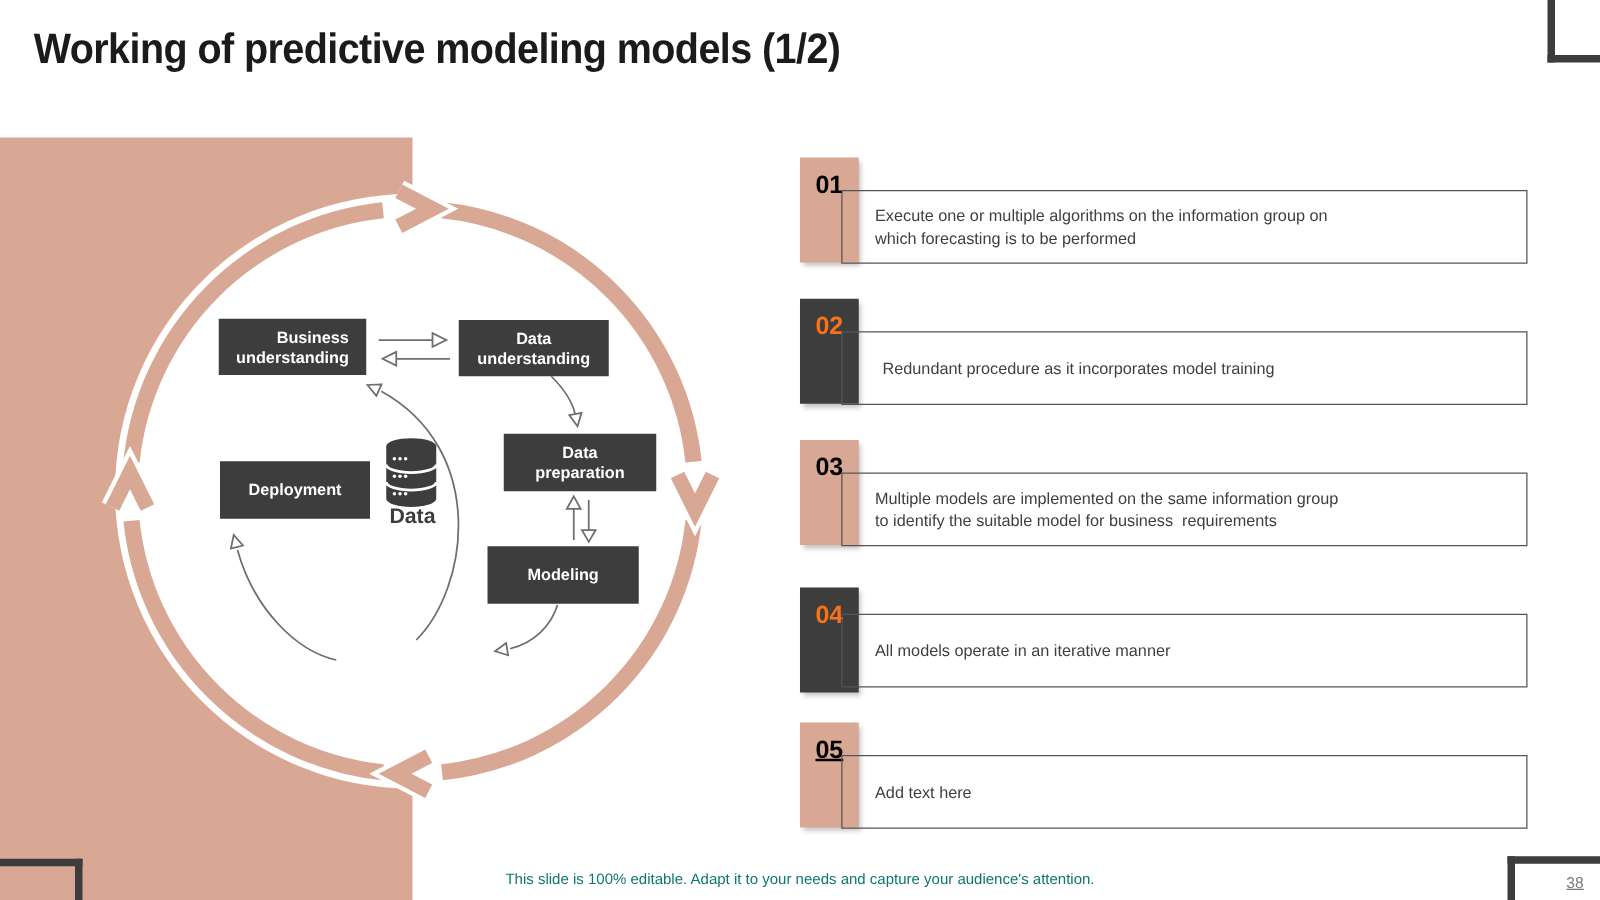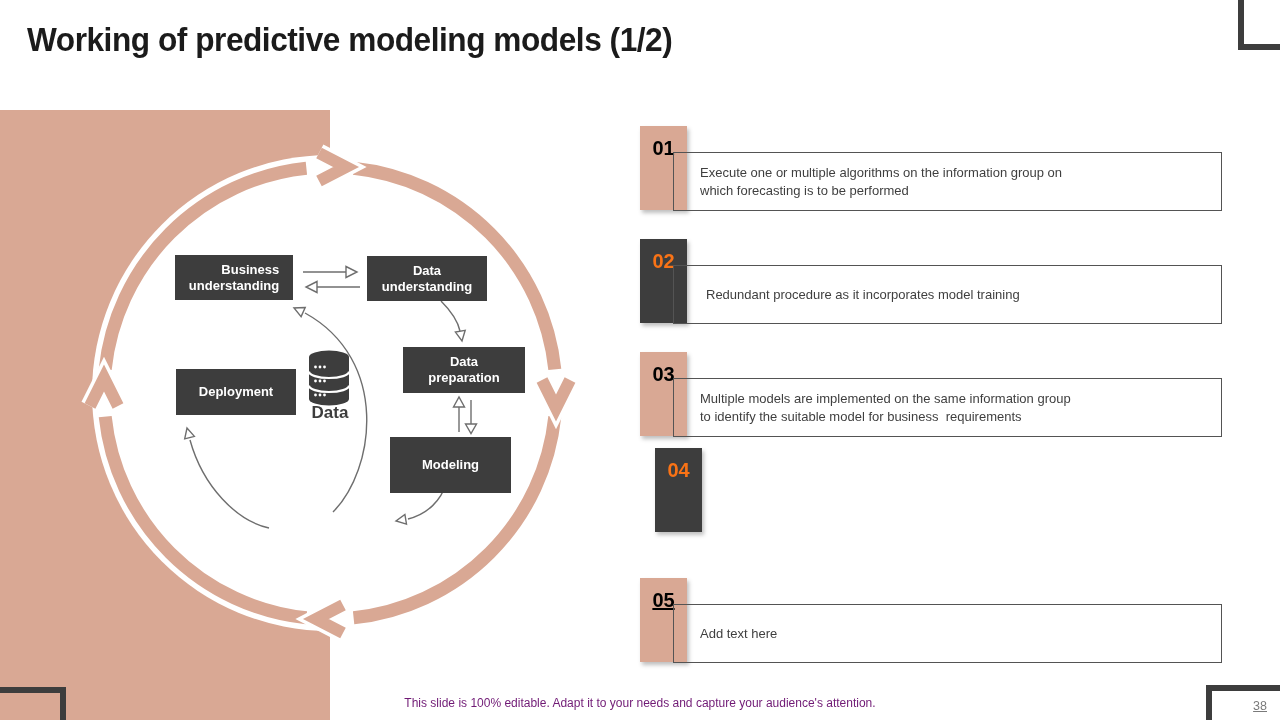--- a/index.html
+++ b/index.html
@@ -33,44 +33,44 @@
   .db-sep{fill:none;stroke:#ffffff;stroke-width:2.2;}
   .db-dot{fill:#ffffff;}
   .node{
     position:absolute;background:var(--dark,#3d3d3d);color:#ffffff;font-weight:bold;
     font-size:13px;line-height:16px;display:flex;align-items:center;justify-content:center;
     text-align:center;white-space:pre-line;
   }
   .node.business{left:175px;top:255px;width:118px;height:45px;text-align:right;}
   .node.data-understanding{left:367px;top:256px;width:120px;height:45px;}
   .node.data-preparation{left:403px;top:347px;width:122px;height:46px;}
-  .node.modeling{left:390px;top:437px;width:121px;height:56px;text-align:right;}
+  .node.modeling{left:390px;top:437px;width:121px;height:46px;text-align:right;}
   .node.evaluation{left:269px;top:512px;width:121px;height:46px;}
   .node.deployment{left:132px;top:369px;width:120px;height:46px;margin-left:44px;}
   .data-label{position:absolute;left:300px;top:403px;width:60px;text-align:center;font-size:17px;font-weight:bold;color:var(--dark,#3d3d3d);}
   
   .num{
     position:absolute;left:640px;width:47px;height:84px;box-sizing:border-box;
     padding-top:11px;text-align:center;font-size:20px;font-weight:bold;
     box-shadow:2px 3px 4px rgba(0,0,0,0.25);
   }
   .num.accent-bg{background:var(--accent,#d9a894);color:#000000;}
   .num.dark-bg{background:var(--dark,#3d3d3d);color:#f97316;}
   .textbox{
     position:absolute;left:673px;width:549px;height:59px;box-sizing:border-box;
     border:1px solid #545454;display:flex;align-items:center;padding-left:26px;
     font-size:13px;line-height:18px;color:#3f3f3f;white-space:pre-wrap;
   }
   .n1{top:126px;} .b1{top:152px;}
   .n2{top:239px;} .b2{top:265px;padding-left:32px;}
   .n3{top:352px;text-align:center;} .b3{top:378px;}
-  .n4{top:448px;margin-left:15px;} .b4{top:491px;}
+  .n4{top:470px;} .b4{top:491px;}
   .n5{top:578px;text-decoration:underline;} .b5{top:604px;}
   
-  .footer{position:absolute;left:0;top:696px;width:1280px;text-align:center;font-size:12px;color:#701a75;}
+  .footer{position:absolute;left:0;top:696px;width:1280px;text-align:center;font-size:12px;color:#0f766e;}
   .page-box{
     position:absolute;left:1206px;top:685px;width:74px;height:35px;box-sizing:border-box;
     border-top:6px solid var(--dark,#3d3d3d);border-left:6px solid var(--dark,#3d3d3d);
     display:flex;align-items:center;justify-content:flex-end;padding-right:13px;
     font-size:12.5px;color:#7a7a7a;background:#ffffff;text-decoration:underline;
   }
 </style>
 </head>
 <body>
 
@@ -168,20 +168,21 @@
 which forecasting is to be performed</div>
 
   <div class="num dark-bg n2">02</div>
   <div class="textbox b2">Redundant procedure as it incorporates model training</div>
 
   <div class="num accent-bg n3">03</div>
   <div class="textbox b3">Multiple models are implemented on the same information group
 to identify the suitable model for business  requirements</div>
 
   <div class="num dark-bg n4">04</div>
+  <div class="textbox b4">All models operate in an iterative manner</div>
 
   <div class="num accent-bg n5">05</div>
   <div class="textbox b5">Add text here</div>
 
   <div class="footer">This slide is 100% editable. Adapt it to your needs and capture your audience's attention.</div>
   <div class="page-box">38</div>
 
 </div>
 
 </body></html>

